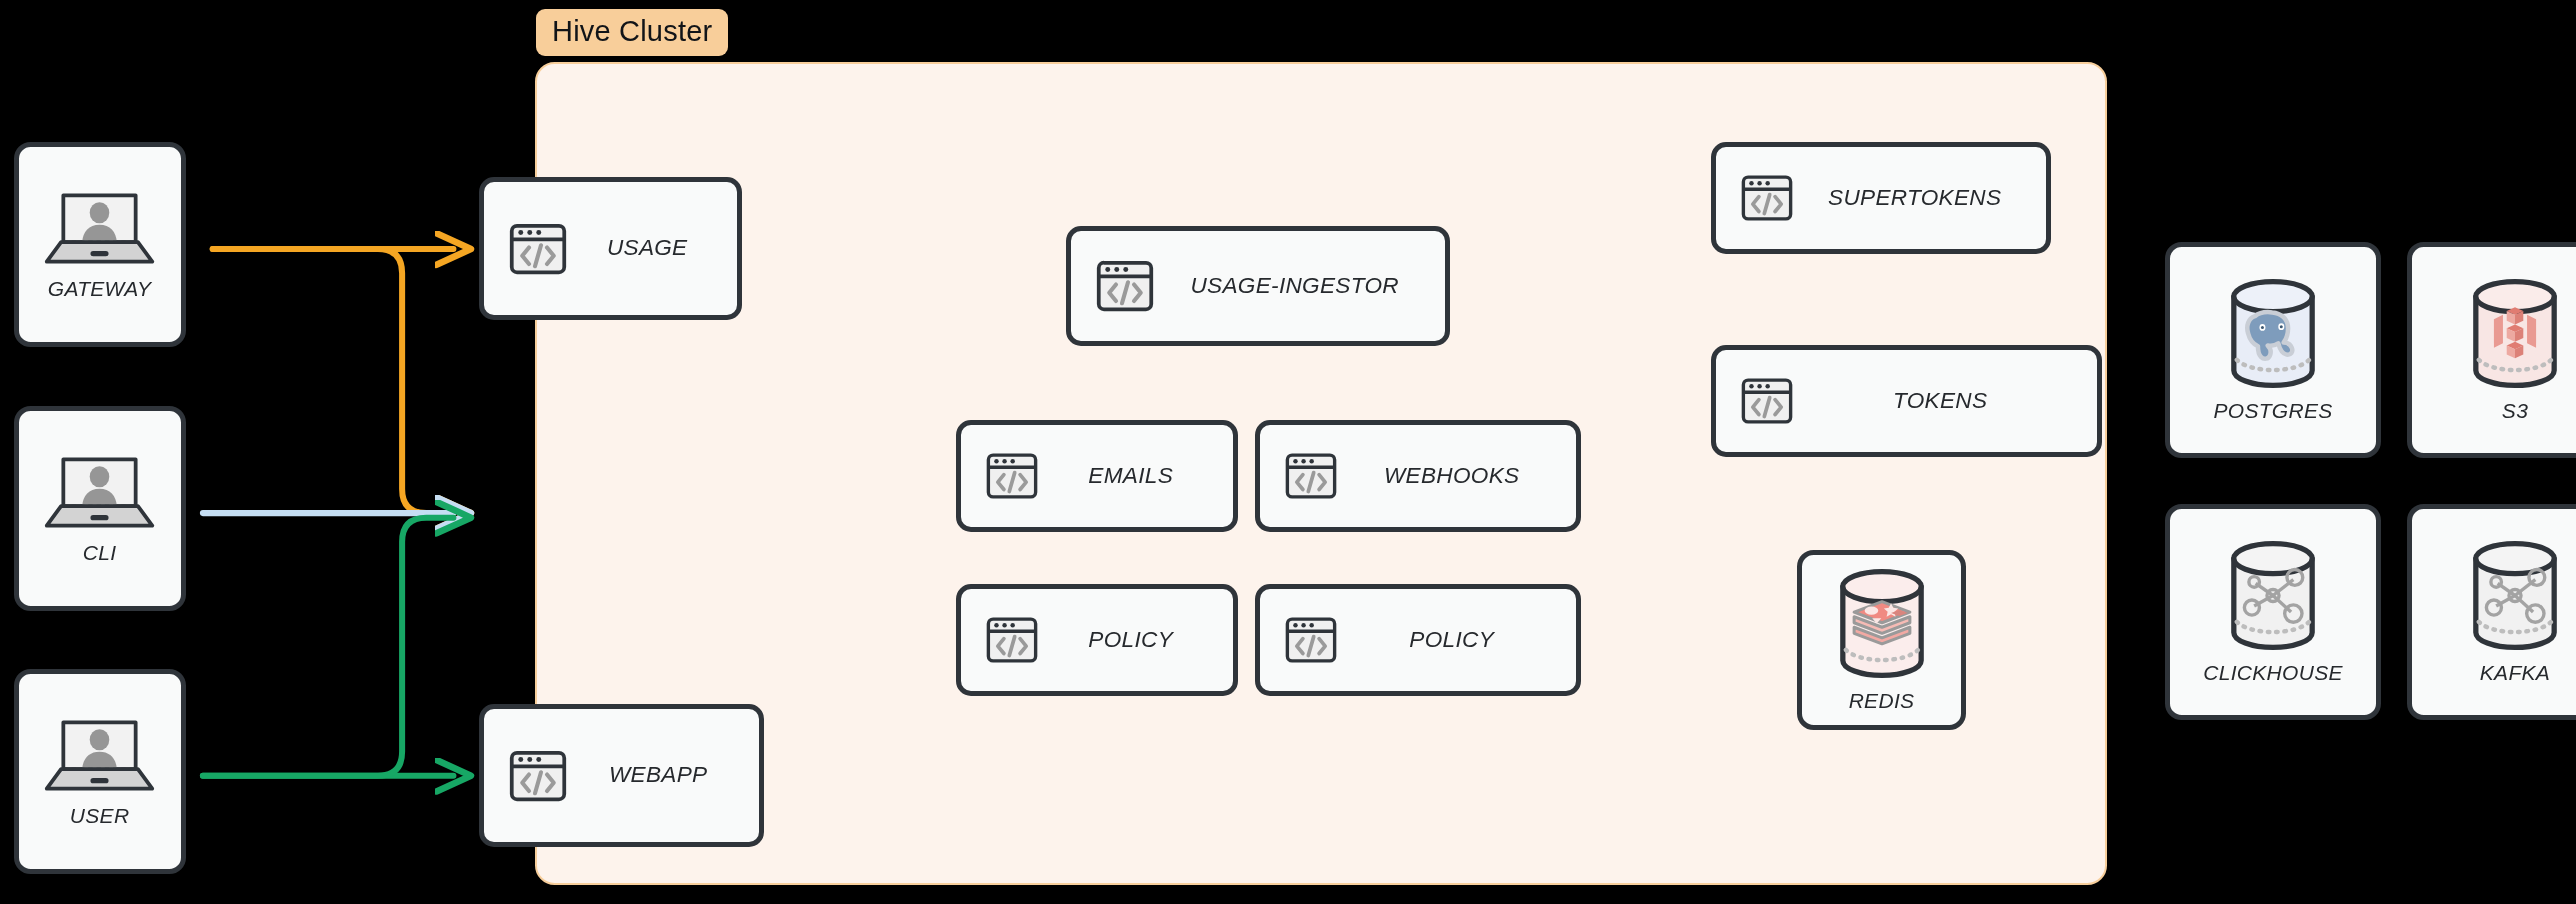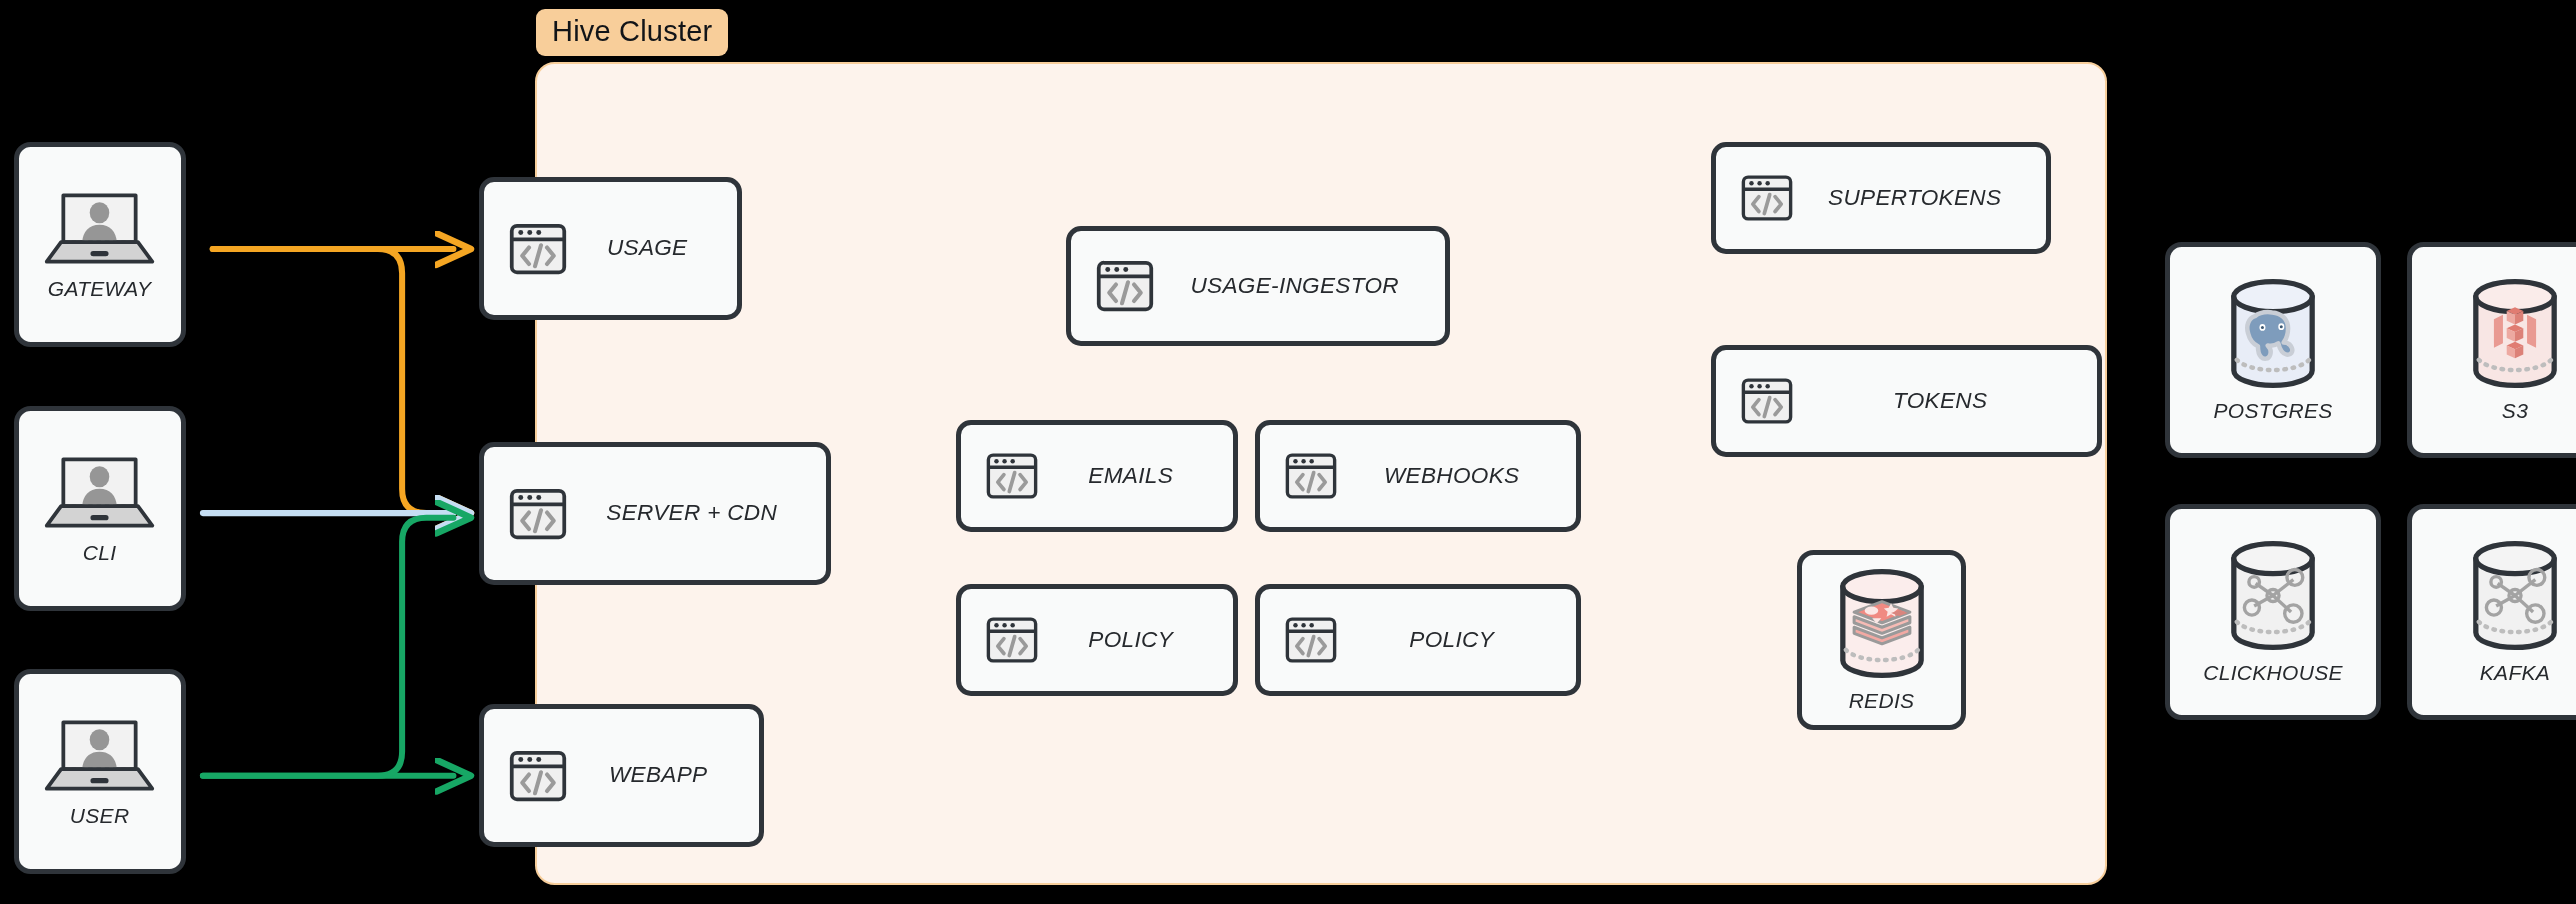--- a/index.html
+++ b/index.html
@@ -183,39 +183,20 @@
         <g fill="none" stroke="#9A9A9A" stroke-width="5.5" stroke-linecap="round" stroke-linejoin="round">
           <path d="M28,38 L19,49 L28,60"></path>
             <path d="M52,38 L61,49 L52,60"></path>
             <path d="M44,35 L36,63"></path>
         </g>
       </svg>
     </span>
     <span class="svc-label">USAGE</span>
   </div>
 
-  <div class="card svc" style="left:479px;top:442px;width:352px;height:143px;">
-    <span class="win-icon">
-      <svg width="60" height="60" viewBox="0 0 80 80">
-        <rect x="5" y="9" width="70" height="62" rx="7" fill="#F0F0F0" stroke="#2F343A" stroke-width="5"></rect>
-        <path d="M5,27 h70" stroke="#2F343A" stroke-width="5"></path>
-        <g fill="#2F343A">
-            <circle cx="17" cy="18" r="3.3"></circle>
-            <circle cx="29" cy="18" r="3.3"></circle>
-            <circle cx="41" cy="18" r="3.3"></circle>
-          </g>
-        <g fill="none" stroke="#9A9A9A" stroke-width="5.5" stroke-linecap="round" stroke-linejoin="round">
-          <path d="M28,38 L19,49 L28,60"></path>
-            <path d="M52,38 L61,49 L52,60"></path>
-            <path d="M44,35 L36,63"></path>
-        </g>
-      </svg>
-    </span>
-    <span class="svc-label">SERVER + CDN</span>
-  </div>
 
   <div class="card svc" style="left:479px;top:704px;width:285px;height:143px;">
     <span class="win-icon">
       <svg width="60" height="60" viewBox="0 0 80 80">
         <rect x="5" y="9" width="70" height="62" rx="7" fill="#F0F0F0" stroke="#2F343A" stroke-width="5"></rect>
         <path d="M5,27 h70" stroke="#2F343A" stroke-width="5"></path>
         <g fill="#2F343A">
             <circle cx="17" cy="18" r="3.3"></circle>
             <circle cx="29" cy="18" r="3.3"></circle>
             <circle cx="41" cy="18" r="3.3"></circle>

